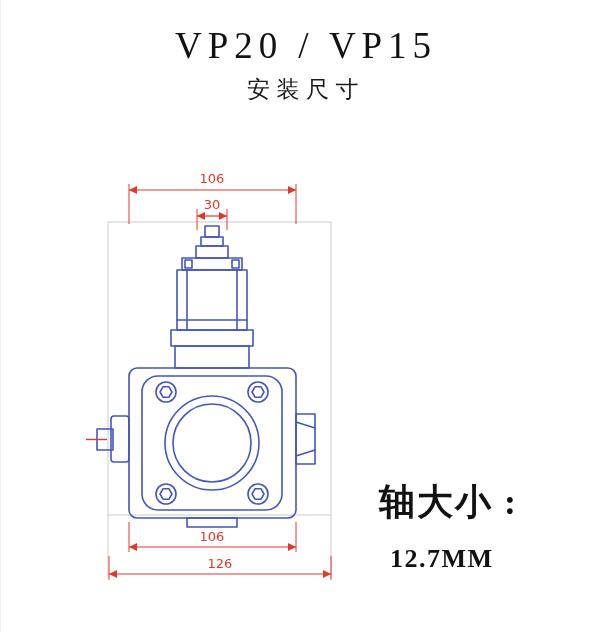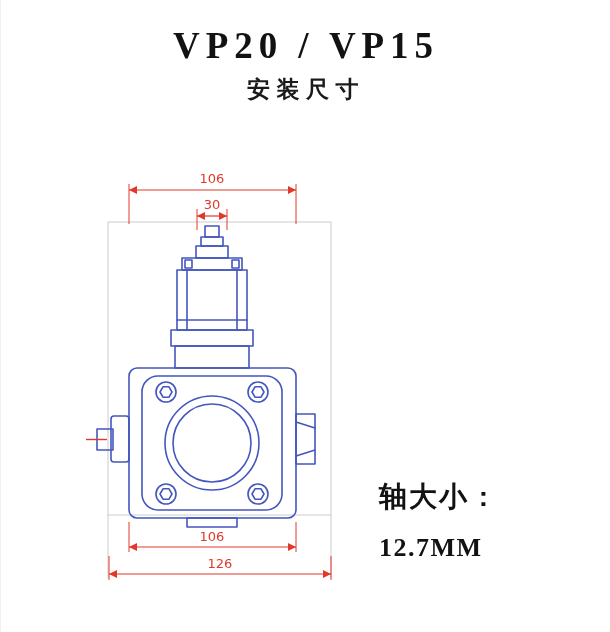--- a/index.html
+++ b/index.html
@@ -17,30 +17,30 @@
     border-left:1px solid #f1f1f1;
     border-right:1px solid #f1f1f1;
     font-family:"Liberation Sans","DejaVu Sans",sans-serif;
   }
   .title-block{
     position:absolute;top:24px;left:0;right:0;
     text-align:center;color:var(--ink);
   }
   .title-line{
     font-family:"Liberation Serif","DejaVu Serif",serif;
-    font-weight:700;
+    font-weight:400;
     font-size:37px;
     letter-spacing:0.16em;
     line-height:1.18;
     white-space:nowrap;
   }
   .subtitle{
     margin-top:6px;
     font-family:"DejaVu Sans","Liberation Sans",sans-serif;
-    font-weight:700;
+    font-weight:400;
     font-size:23px;
     letter-spacing:0.28em;
     color:#1a1a1a;
   }
   .drawing-svg{position:absolute;top:0;left:0;}
   
   .blue rect,.blue line,.blue circle,.blue polygon,.blue path{
     stroke:var(--drawing);fill:none;stroke-width:1.6;
     stroke-linejoin:round;stroke-linecap:round;
   }
@@ -52,29 +52,29 @@
   .red-dim text{
     fill:var(--dimension);
     font-family:"DejavU Sans","Liberation Sans",sans-serif;
     font-size:13px;text-anchor:middle;
   }
   .red-mark{stroke:var(--dimension);stroke-width:1.4;}
   .shaft-block{
     position:absolute;left:378px;top:478px;color:var(--ink);
   }
   .shaft-label{
-    font-family:Liberation Sans, sans-serif;
-    font-weight:700;font-size:28px;letter-spacing:2px;
+    font-family:Liberation Serif, serif;
+    font-weight:700;font-size:36px;letter-spacing:2px;
   }
   .shaft-size{
     font-family:"Liberation Serif","DejaVu Serif",serif;
     font-weight:700;font-size:26px;letter-spacing:1.5px;
     line-height:1.2;
   }
-  .shaft-size.first{margin-top:16px;}
+  .shaft-size.first{margin-top:16px;margin-left:11px;}
 </style>
 </head>
 <body>
 
 <div class="page">
 
   <div class="title-block">
     <div class="title-line">VP20 / VP15</div>
     <div class="subtitle">安装尺寸</div>
   </div>

